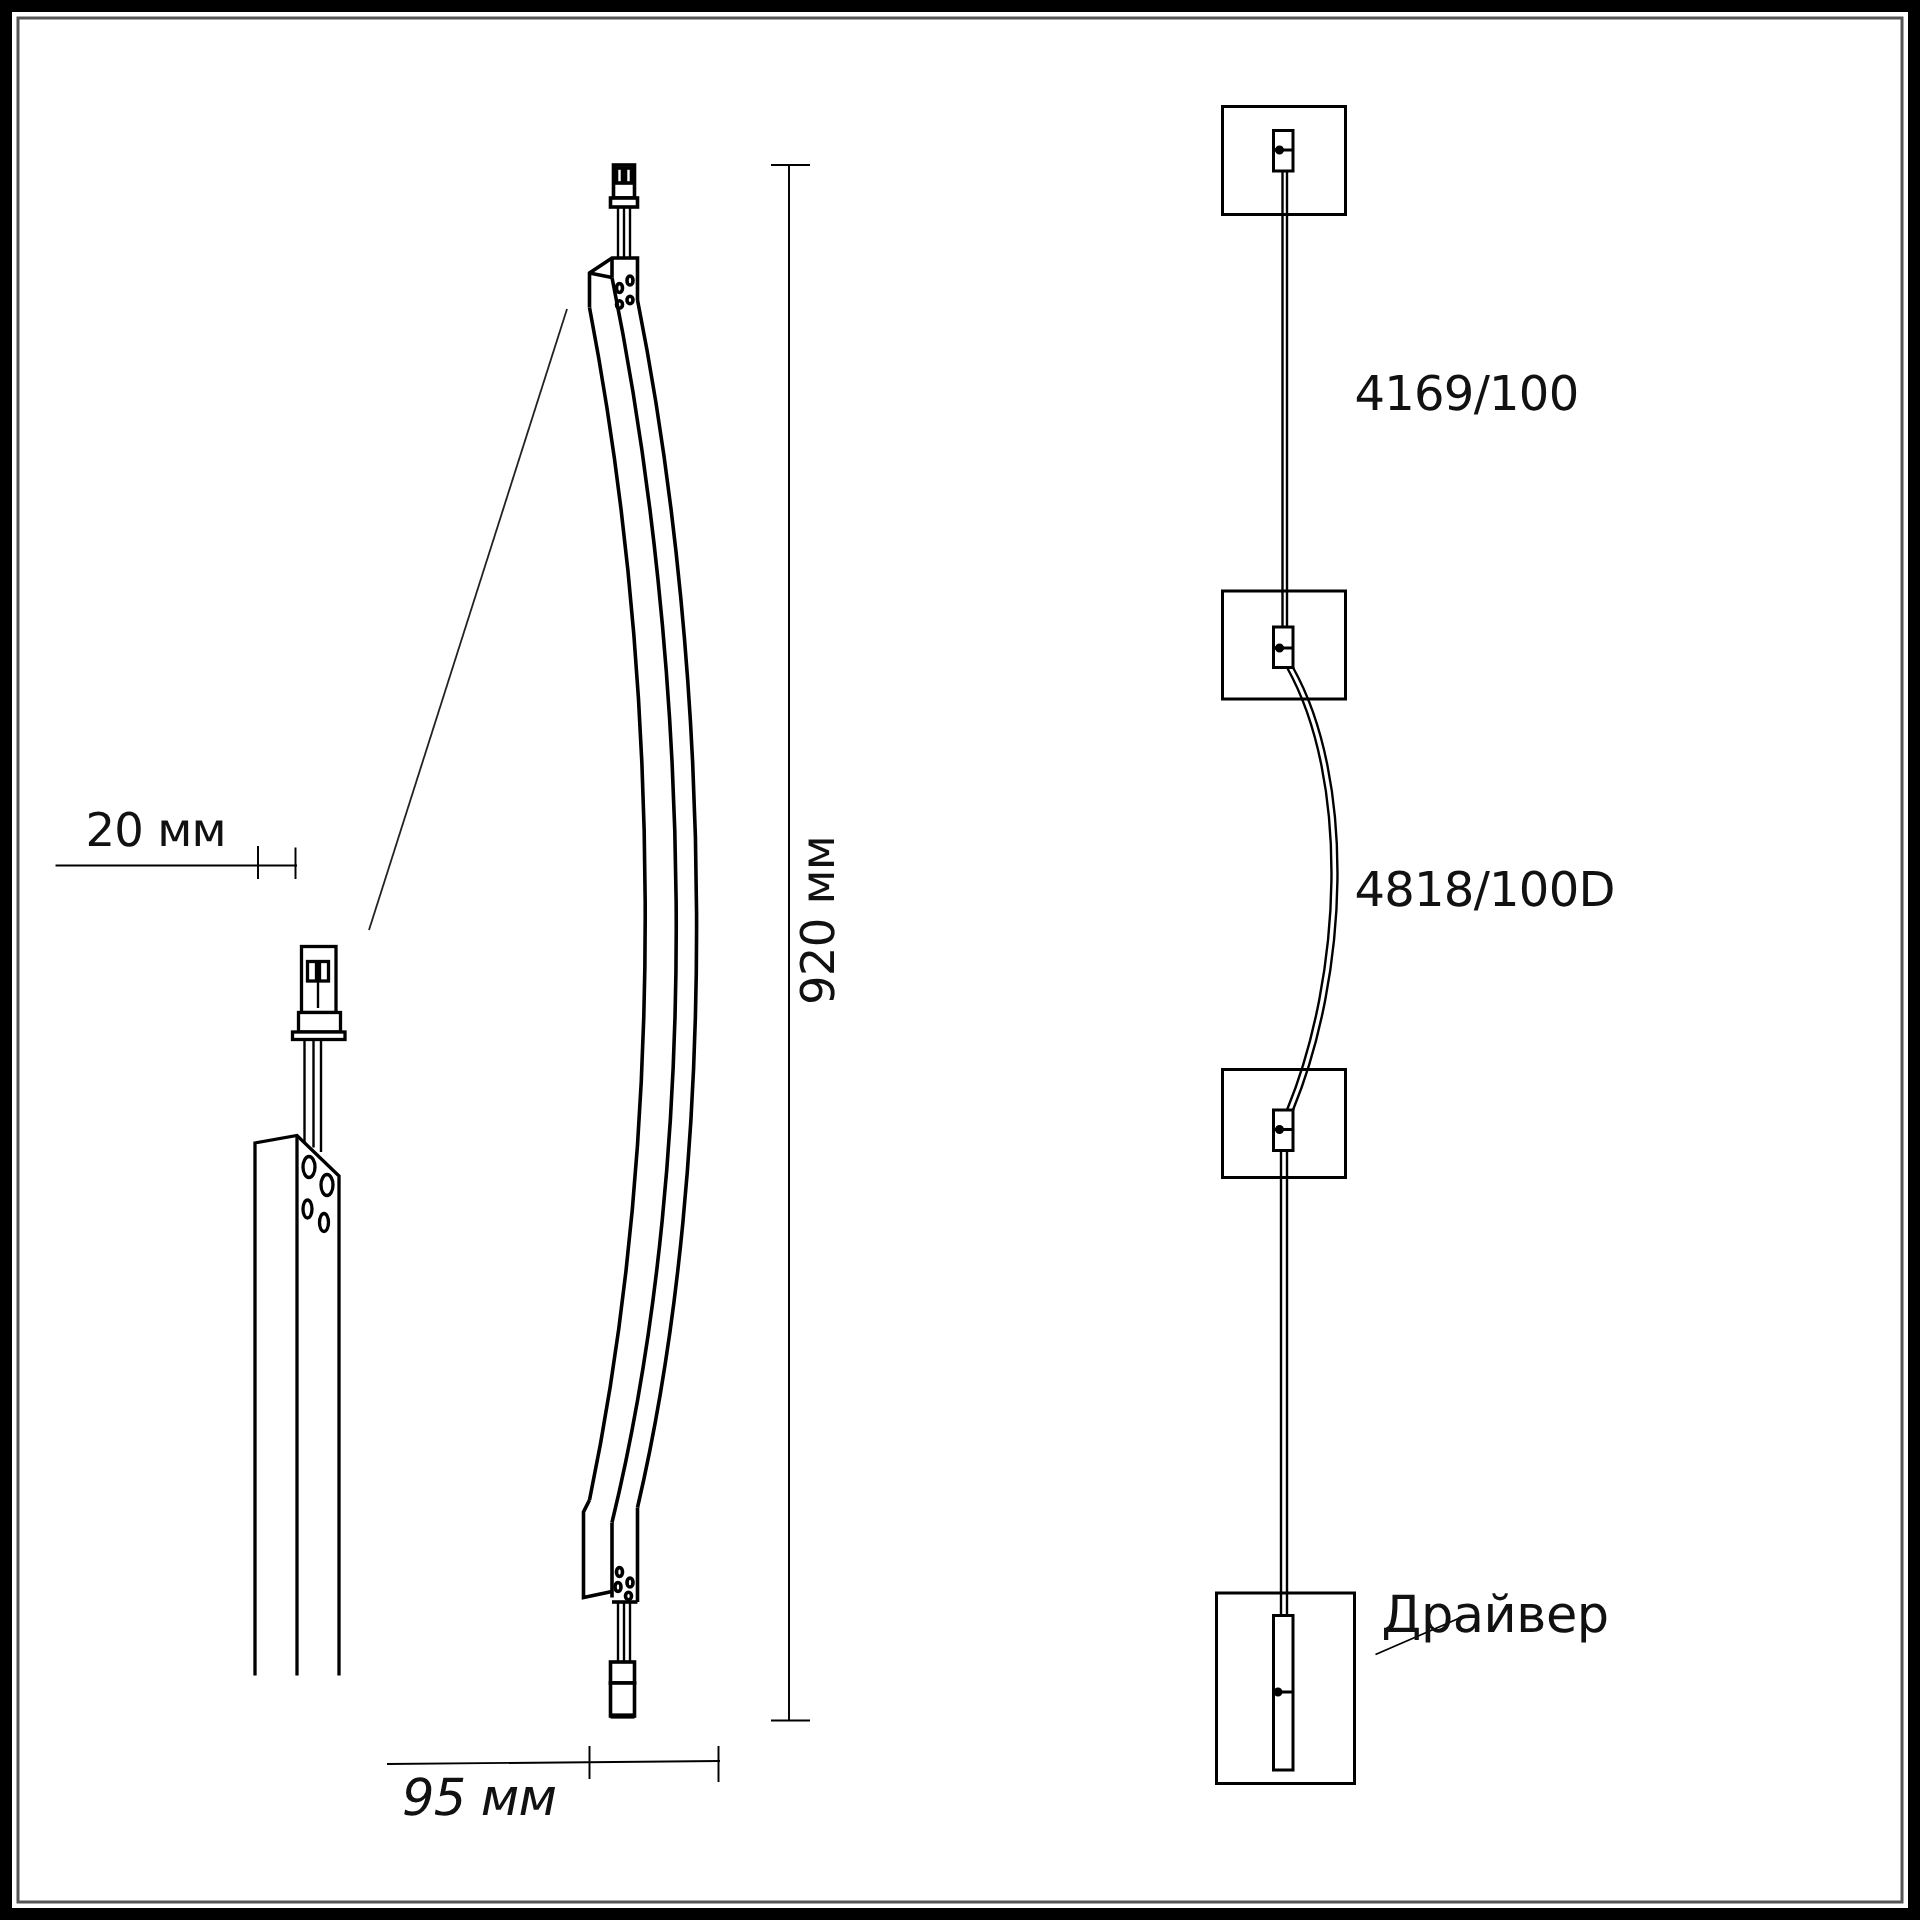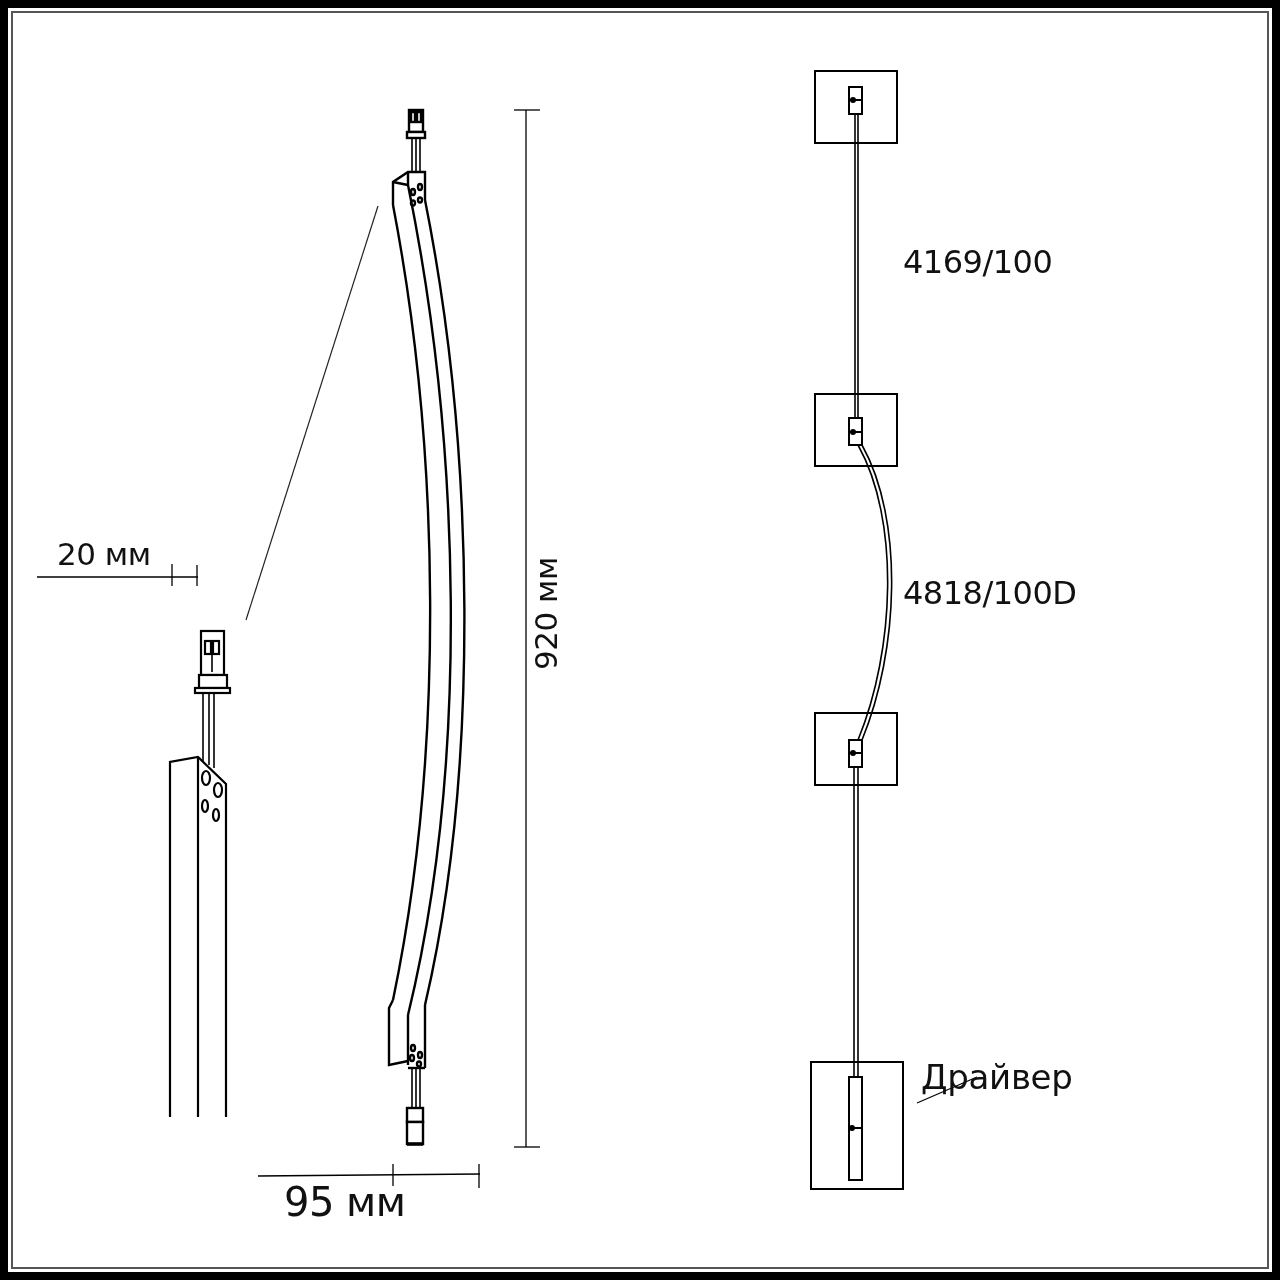--- a/index.html
+++ b/index.html
@@ -2,21 +2,21 @@
 <html><head>
   <meta charset="utf-8">
   <style>
     html, body { margin: 0; padding: 0; background: #ffffff; }
     body { width: 1280px; height: 1280px; position: relative; overflow: hidden; }
     .frame-outer { position: absolute; left: 0; top: 0; width: 1280px; height: 1280px; box-sizing: border-box; border: 8px solid #000; }
     .frame-inner { position: absolute; left: 11px; top: 11px; width: 1258px; height: 1258px; box-sizing: border-box; border: 2px solid #555; }
     svg.drawing { position: absolute; left: 0; top: 0; }
     .label { position: absolute; font-family: "DejaVu Sans", sans-serif; color: #111; white-space: nowrap; }
     .dim-20 { left: 57px; top: 536px; font-size: 31px; letter-spacing: -0.5px; text-align: center; }
-    .dim-95 { left: 284px; top: 1179px; font-size: 40px; letter-spacing: -0.5px; }
+    .dim-95 { left: 268px; top: 1179px; font-size: 34px; letter-spacing: -0.5px; font-style: italic; }
     .dim-920 { left: 548px; top: 608px; font-size: 31px; transform-origin: left top; transform: translate(-20px, 62px) rotate(-90deg); letter-spacing: -0.5px; }
     .model-1 { left: 903px; top: 243px; font-size: 32px; letter-spacing: -0.5px; }
     .model-2 { left: 903px; top: 574px; font-size: 32px; letter-spacing: -0.5px; }
     .driver { left: 921px; top: 1021px; font-size: 34px; letter-spacing: -0.3px; margin-top: 36px; }
   </style>
 </head>
 <body>
 
 <div class="frame-outer"></div>
 <div class="frame-inner"></div>

